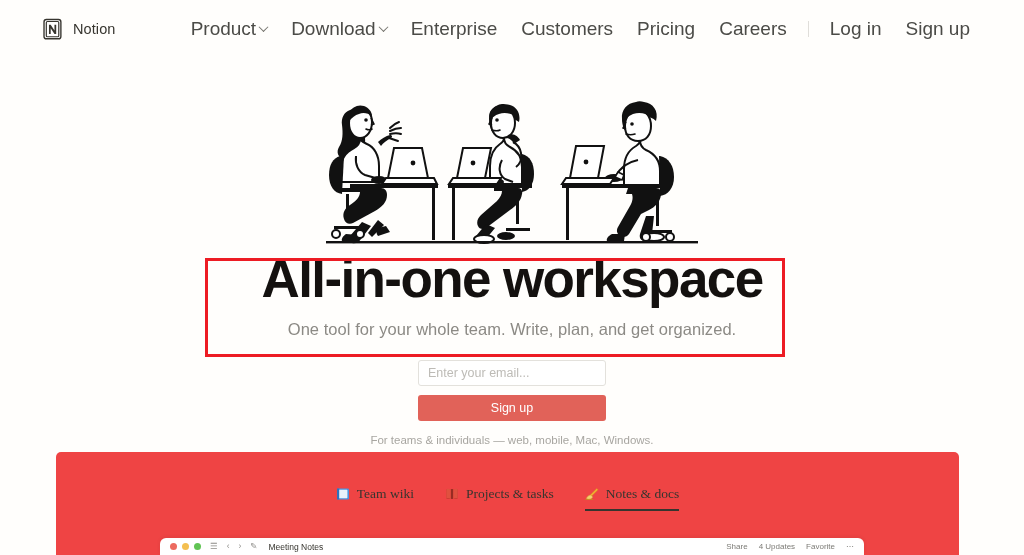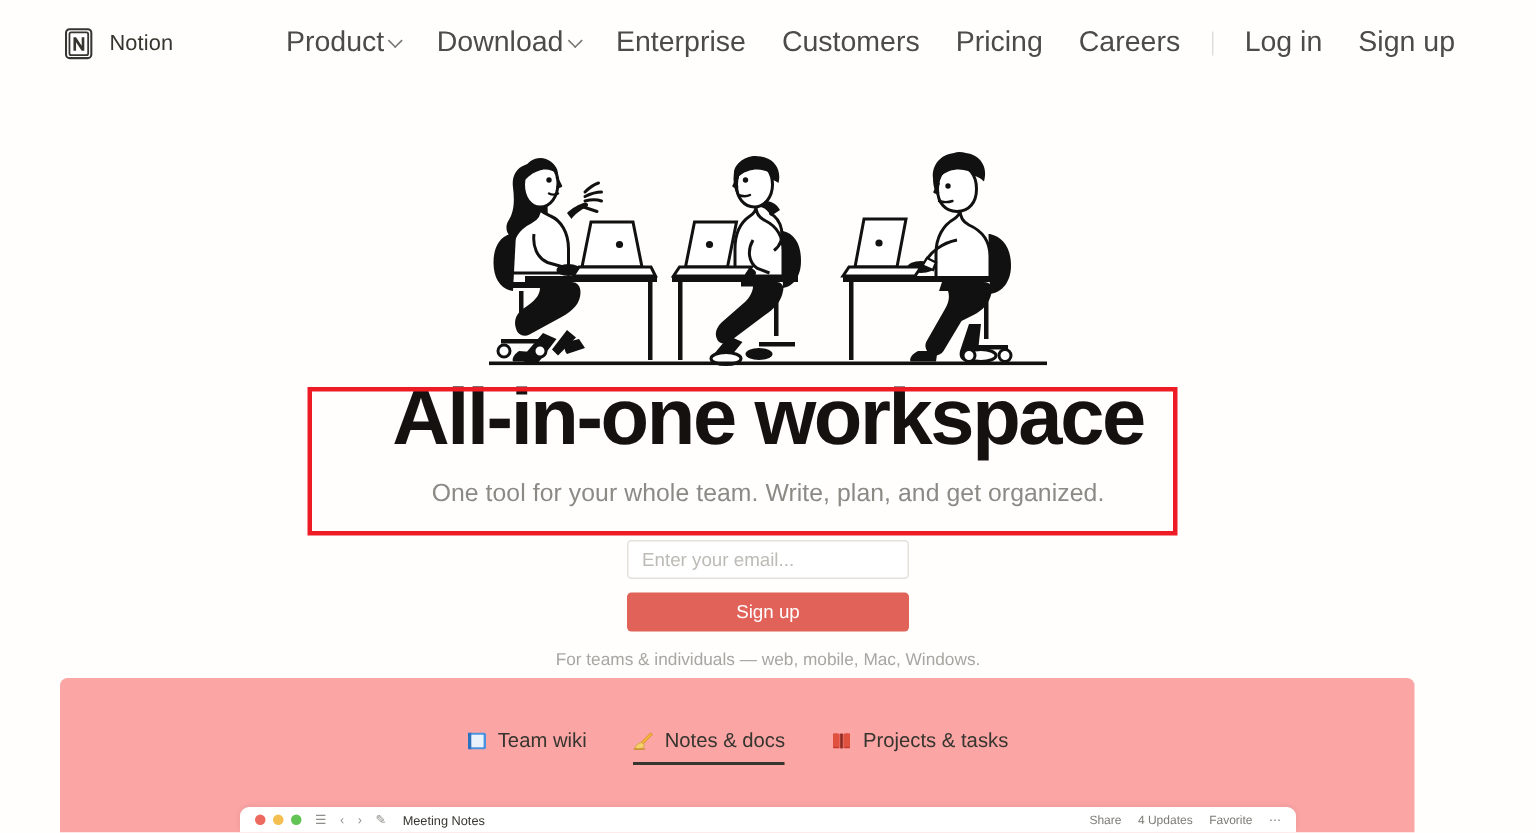--- a/index.html
+++ b/index.html
@@ -169,27 +169,28 @@
     width: 580px;
     height: 99px;
     border: 3px solid #ED1C24;
     pointer-events: none;
     z-index: 40;
   }
 
   
   .feature-panel {
     position: absolute;
-    left: 40px;
+    left: 56px;
     top: 452px;
     width: 903px;
     height: 103px;
-    background: #fca5a5;
+    background: #ef4444;
     border-radius: 5px 5px 0 0;
     overflow: hidden;
+    font-family: Liberation Serif, serif;
   }
 
   .feature-tabs {
     display: flex;
     justify-content: center;
     align-items: flex-end;
     gap: 31px;
     margin-top: 34px;
   }
 
@@ -465,44 +466,44 @@
       <span class="tab-emoji">
         <svg width="14" height="14" viewBox="0 0 14 14">
           <rect x="1" y="1.5" width="12" height="11" rx="1.2" fill="#4B93E0"></rect>
           <rect x="2.6" y="2.8" width="8.8" height="8.4" rx=".6" fill="#EAF2FB"></rect>
           <rect x="1" y="1.5" width="2.2" height="11" fill="#2E72BE"></rect>
         </svg>
       </span>
       <span class="tab-label">Team wiki</span>
     </div>
 
-    <div class="feature-tab active">
-      <span class="tab-emoji">
-        <svg width="14" height="14" viewBox="0 0 14 14">
-          <path d="M11.8 1.6l1.1 1.1-6.2 6.2-1.6.5.5-1.6z" fill="#F6B93B" stroke="#D48F16" stroke-width=".6" stroke-linejoin="round"></path>
-          <path d="M1.2 11.6c1-2.2 2.6-3.4 4.6-3.6l1.9 1.9c-.6 1.6-2.1 2.5-4.3 2.6z" fill="#F4D06F" stroke="#D0A33A" stroke-width=".6" stroke-linejoin="round"></path>
-          <path d="M.8 12.4h7" stroke="#C48C1E" stroke-width=".9" stroke-linecap="round" fill="none"></path>
-        </svg>
-      </span>
-      <span class="tab-label">Notes &amp; docs</span>
-    </div>
-
     <div class="feature-tab">
       <span class="tab-emoji">
         <svg width="14" height="14" viewBox="0 0 14 14">
           <path d="M1.4 2.2h4.2v9.6H1.4z" fill="#C53A2F"></path>
           <path d="M8.4 2.2h4.2v9.6H8.4z" fill="#C53A2F"></path>
           <path d="M1.4 2.2c1.8-.7 3.2-.4 4.2.6v9c-1-.9-2.4-1.2-4.2-.6z" fill="#E0513F"></path>
           <path d="M12.6 2.2c-1.8-.7-3.2-.4-4.2.6v9c1-.9 2.4-1.2 4.2-.6z" fill="#E0513F"></path>
           <rect x="6.1" y="2" width="1.8" height="10" rx=".5" fill="#8E2A20"></rect>
         </svg>
       </span>
       <span class="tab-label">Projects &amp; tasks</span>
     </div>
 
+    <div class="feature-tab active">
+      <span class="tab-emoji">
+        <svg width="14" height="14" viewBox="0 0 14 14">
+          <path d="M11.8 1.6l1.1 1.1-6.2 6.2-1.6.5.5-1.6z" fill="#F6B93B" stroke="#D48F16" stroke-width=".6" stroke-linejoin="round"></path>
+          <path d="M1.2 11.6c1-2.2 2.6-3.4 4.6-3.6l1.9 1.9c-.6 1.6-2.1 2.5-4.3 2.6z" fill="#F4D06F" stroke="#D0A33A" stroke-width=".6" stroke-linejoin="round"></path>
+          <path d="M.8 12.4h7" stroke="#C48C1E" stroke-width=".9" stroke-linecap="round" fill="none"></path>
+        </svg>
+      </span>
+      <span class="tab-label">Notes &amp; docs</span>
+    </div>
+
   </div>
 </div>
 
 <div class="app-mockup">
   <div class="mockup-titlebar">
     <span class="traffic-dot dot-red"></span>
     <span class="traffic-dot dot-yellow"></span>
     <span class="traffic-dot dot-green"></span>
 
     <span class="mockup-icon">☰</span>

